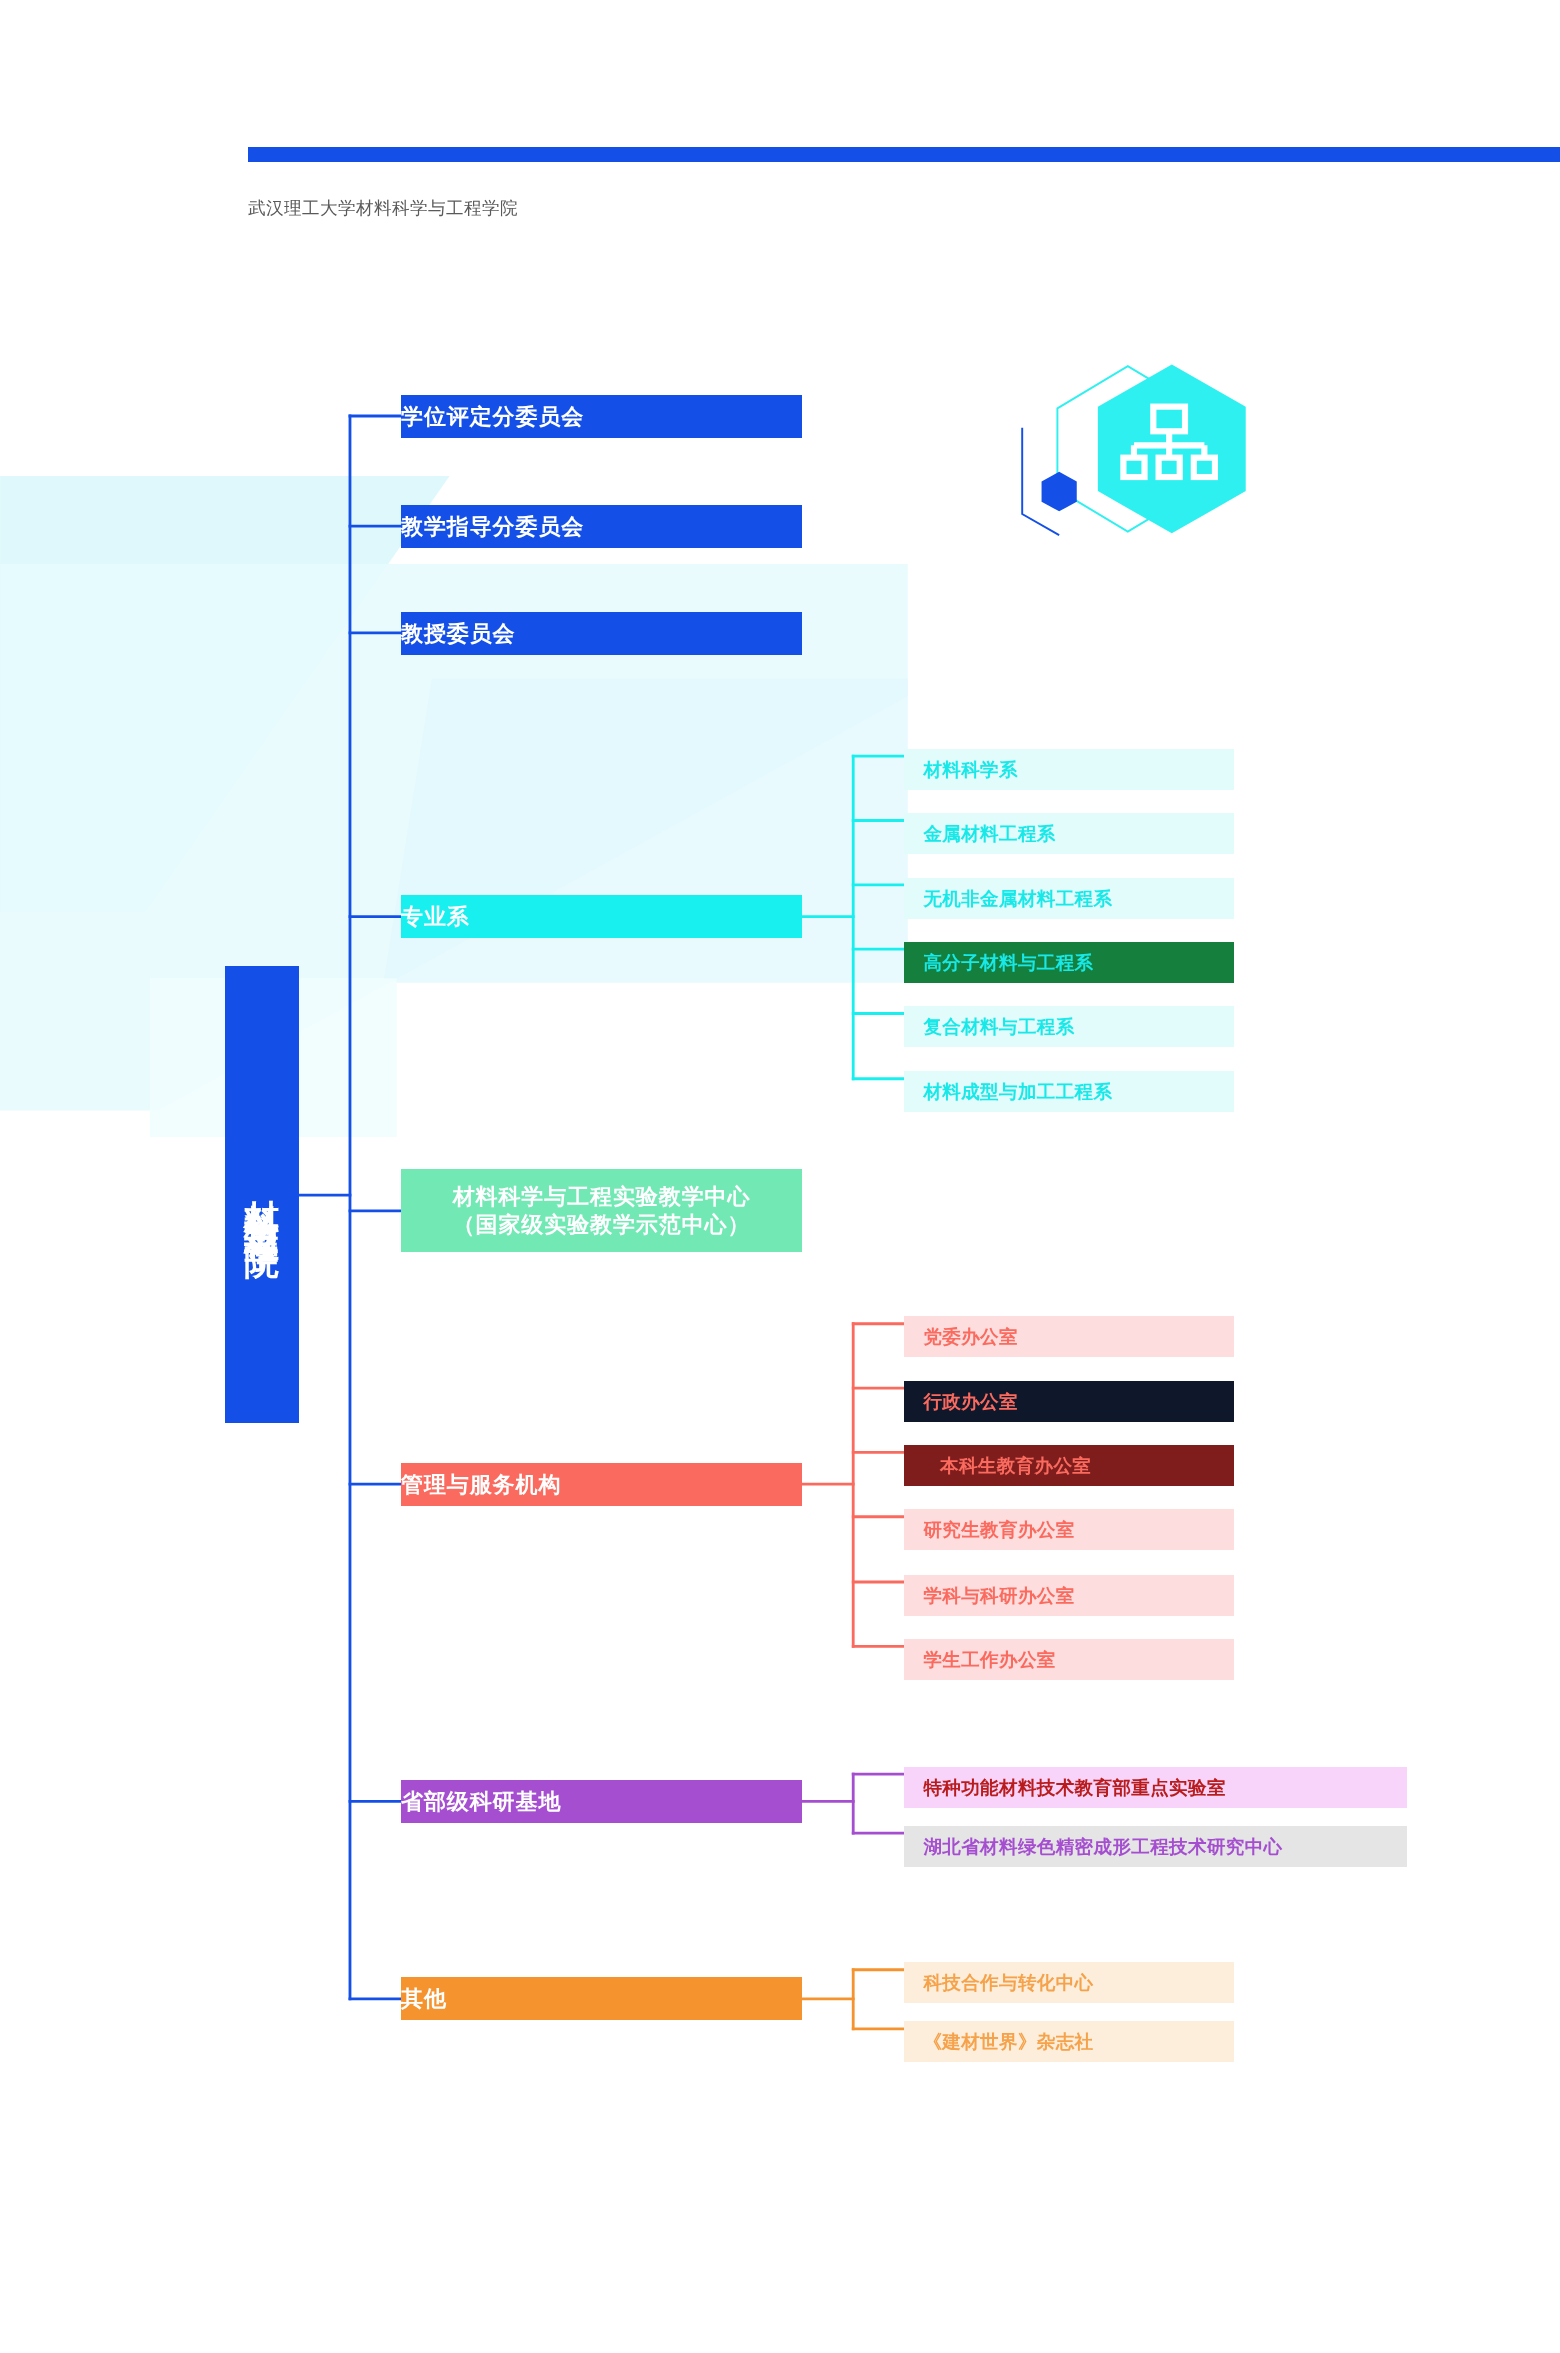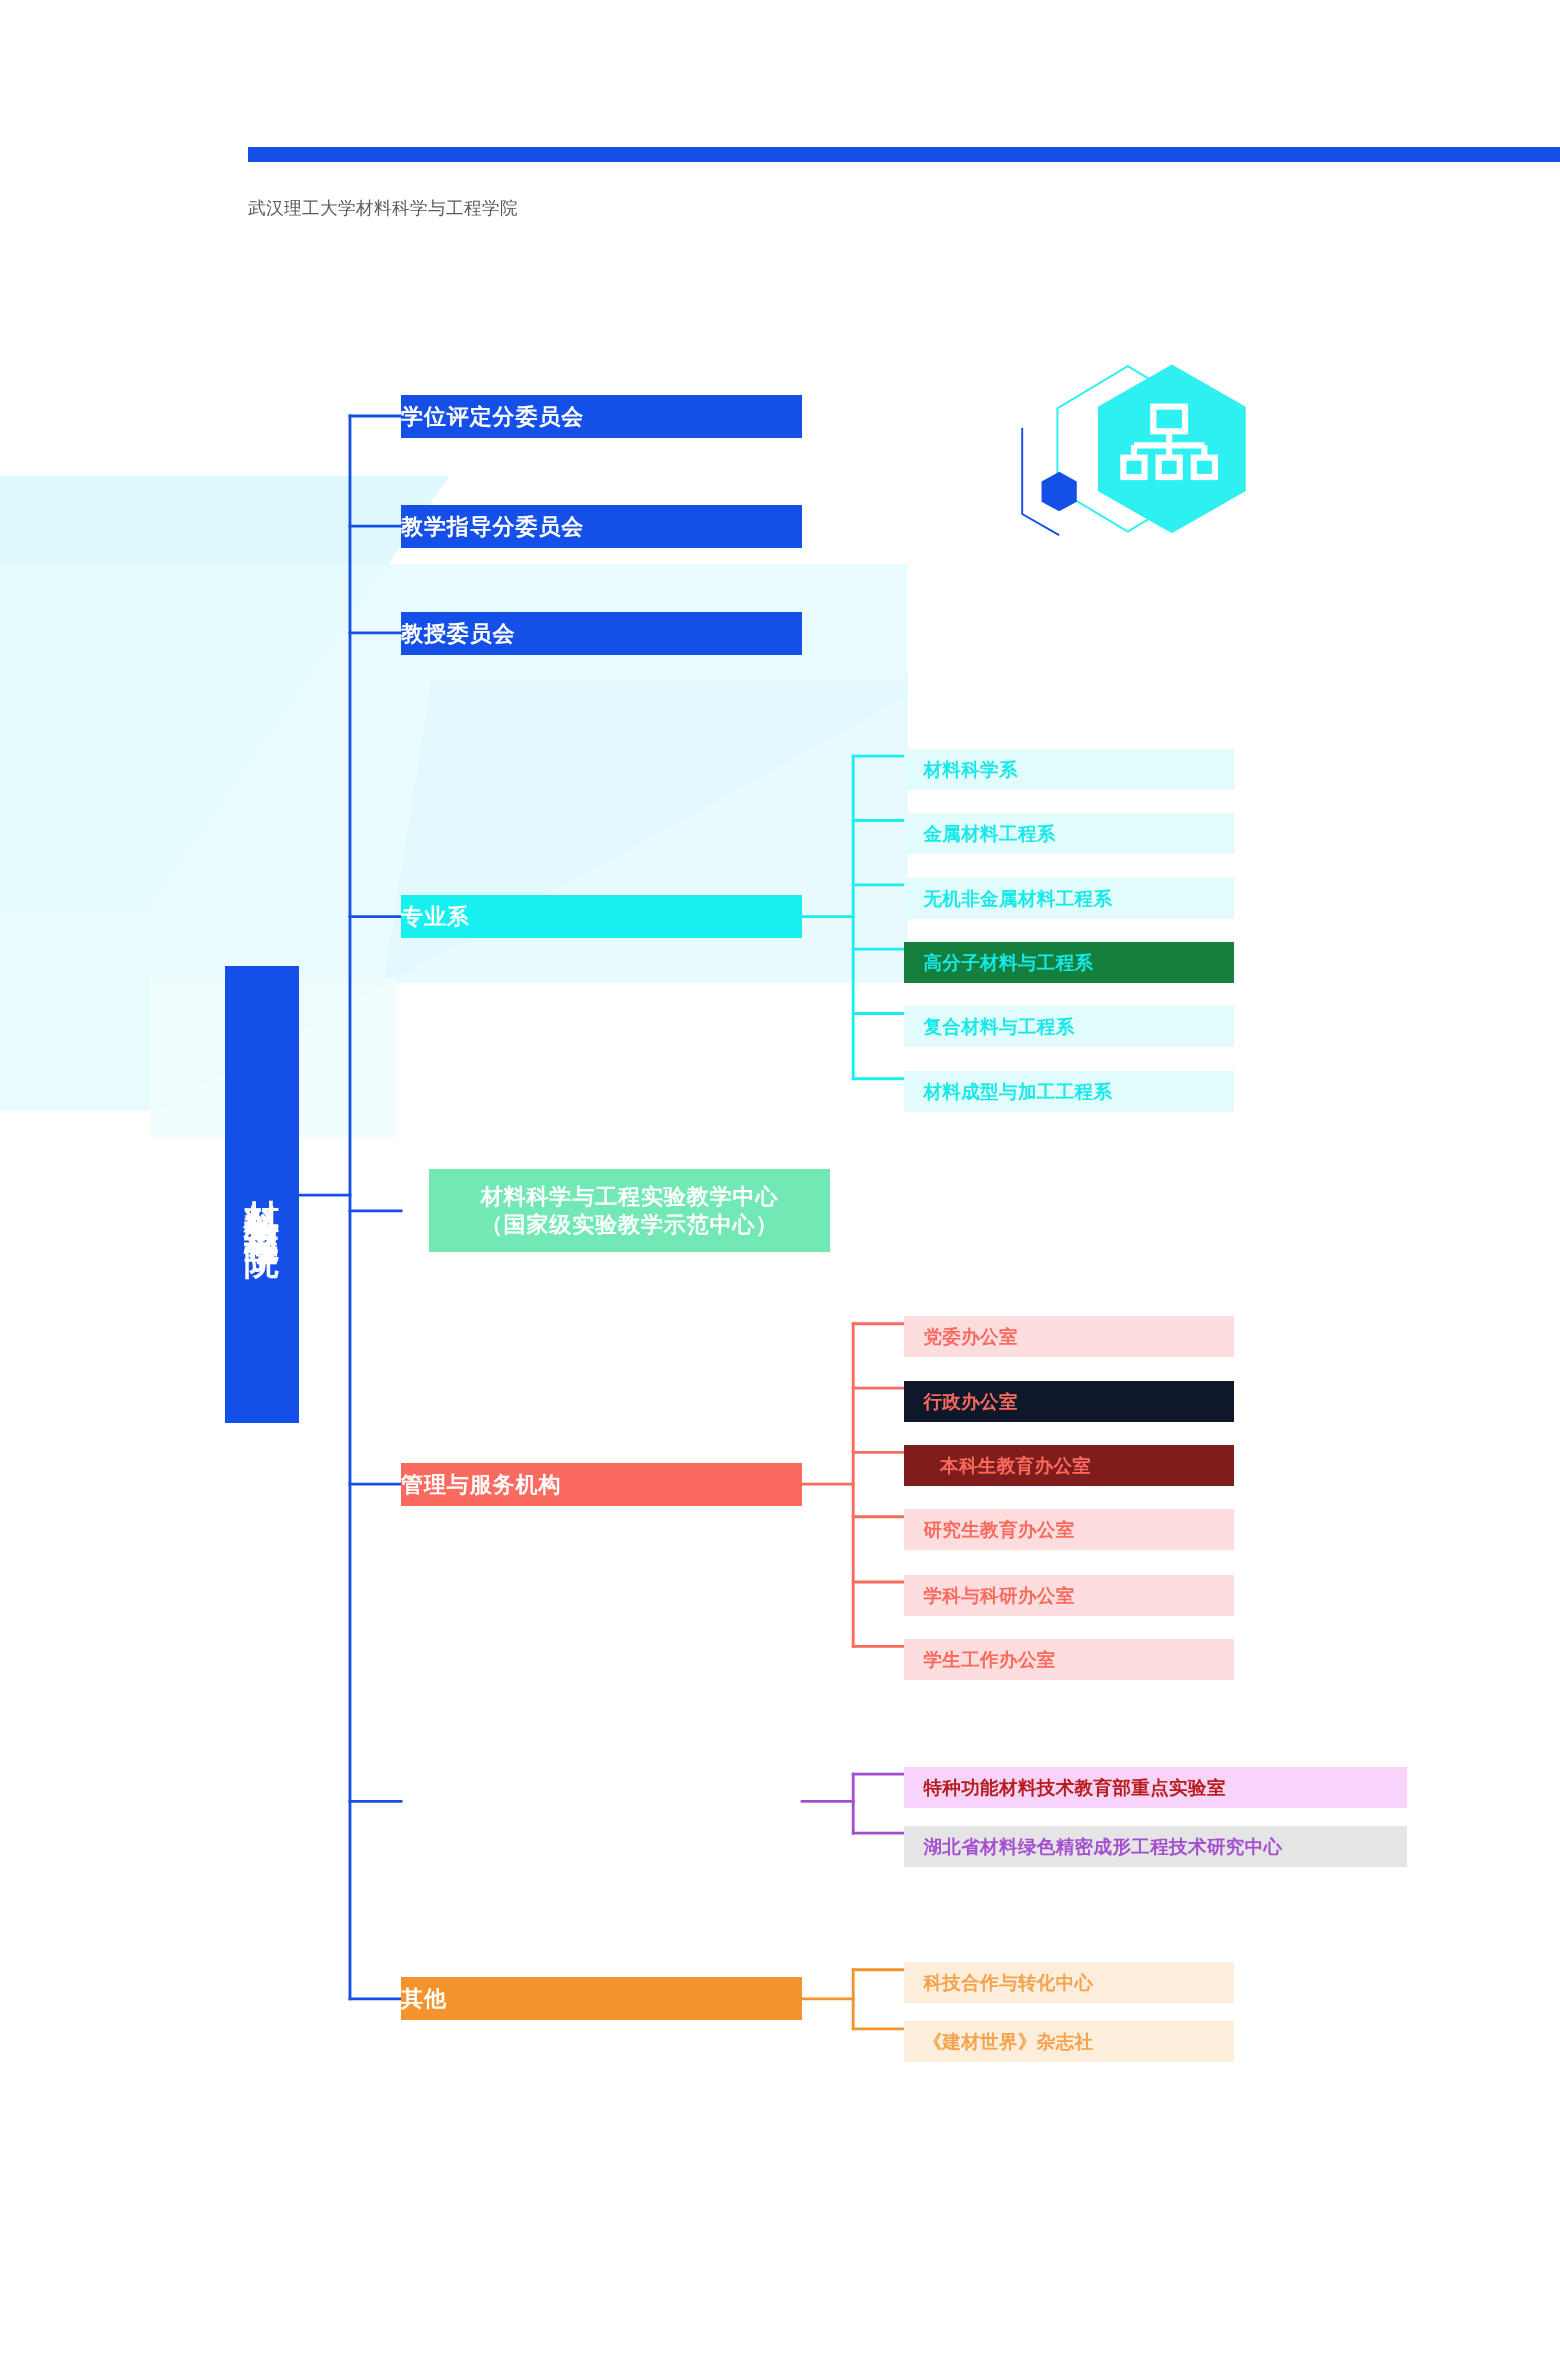--- a/index.html
+++ b/index.html
@@ -92,21 +92,20 @@
     box-sizing: border-box;
     font-size: 22px;
     letter-spacing: 0.9px;
   }
   .node1.center {
     justify-content: center;
     padding-left: 0;
     text-align: center;
     line-height: 1.25;
     flex-direction: column;
-    margin-left: 28px;
   }
 
   
   .node2 {
     position: absolute;
     display: flex;
     align-items: center;
     box-sizing: border-box;
     padding-left: 19.4px;
     font-size: 18.5px;
@@ -207,20 +206,23 @@
 
   <div class="node1 center" style="left:401px; top:1169px; width:401px; height:83px; background:#72e8b4;">
     <span>材料科学与工程实验教学中心</span>
     <span>（国家级实验教学示范中心）</span>
   </div>
 
   <div class="node1" style="left:401px; top:1463px; width:401px; height:43px; background:#fa6a5e;">
     <span>管理与服务机构</span>
   </div>
 
+  <div class="node1" style="left:401px; top:1780px; width:401px; height:43px; background:#a54fd0;">
+    <span>省部级科研基地</span>
+  </div>
 
   <div class="node1" style="left:401px; top:1977px; width:401px; height:43px; background:#f5932e;">
     <span>其他</span>
   </div>
 
   <div class="node2" style="left:904px; top:735px; width:330px; height:41px; background:#e2fcfc; color:#18e8e8;">
     <span>材料科学系</span>
   </div>
   <div class="node2" style="left:904px; top:799px; width:330px; height:41px; background:#e2fcfc; color:#18e8e8;">
     <span>金属材料工程系</span>

